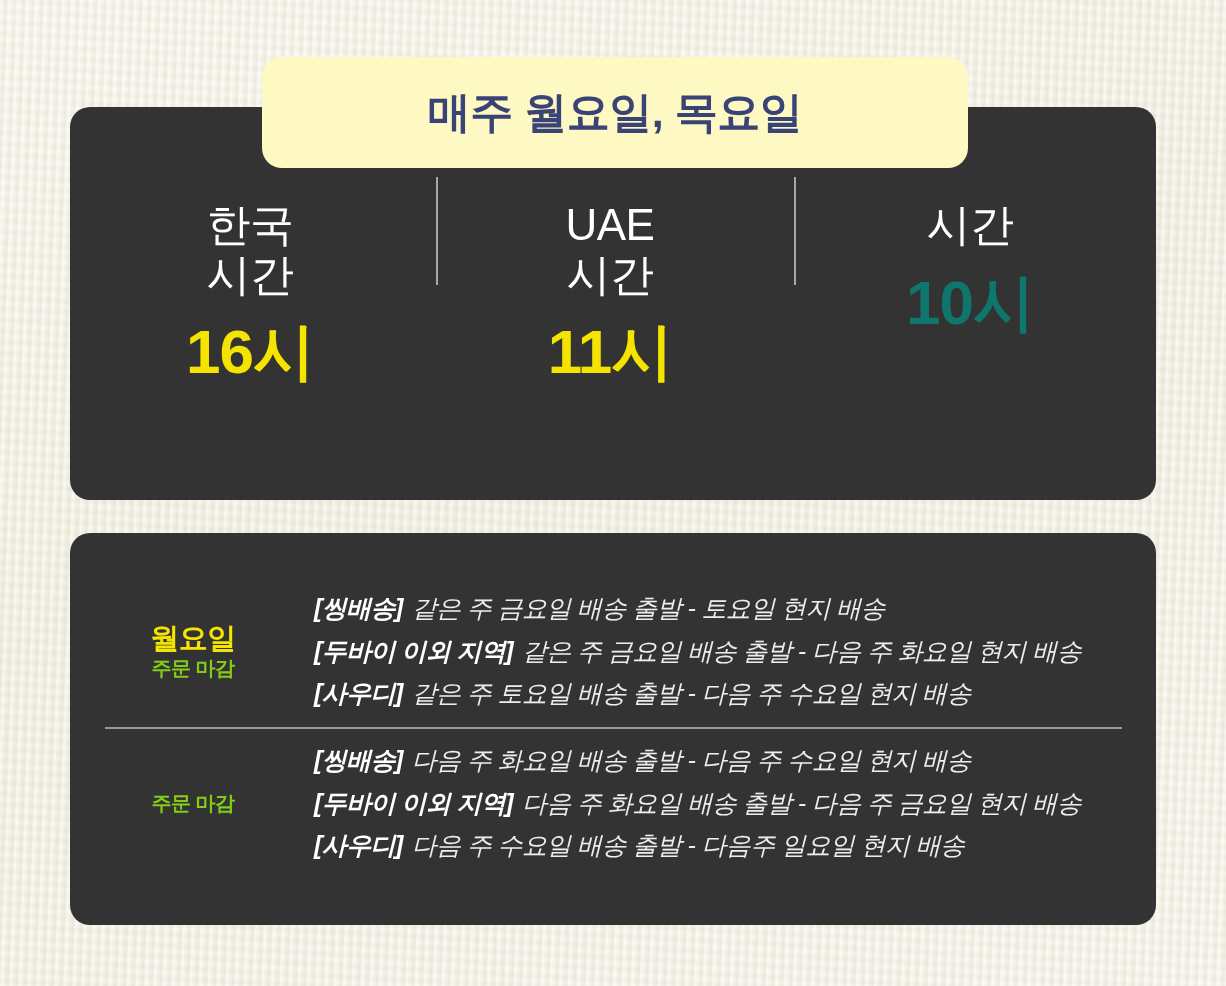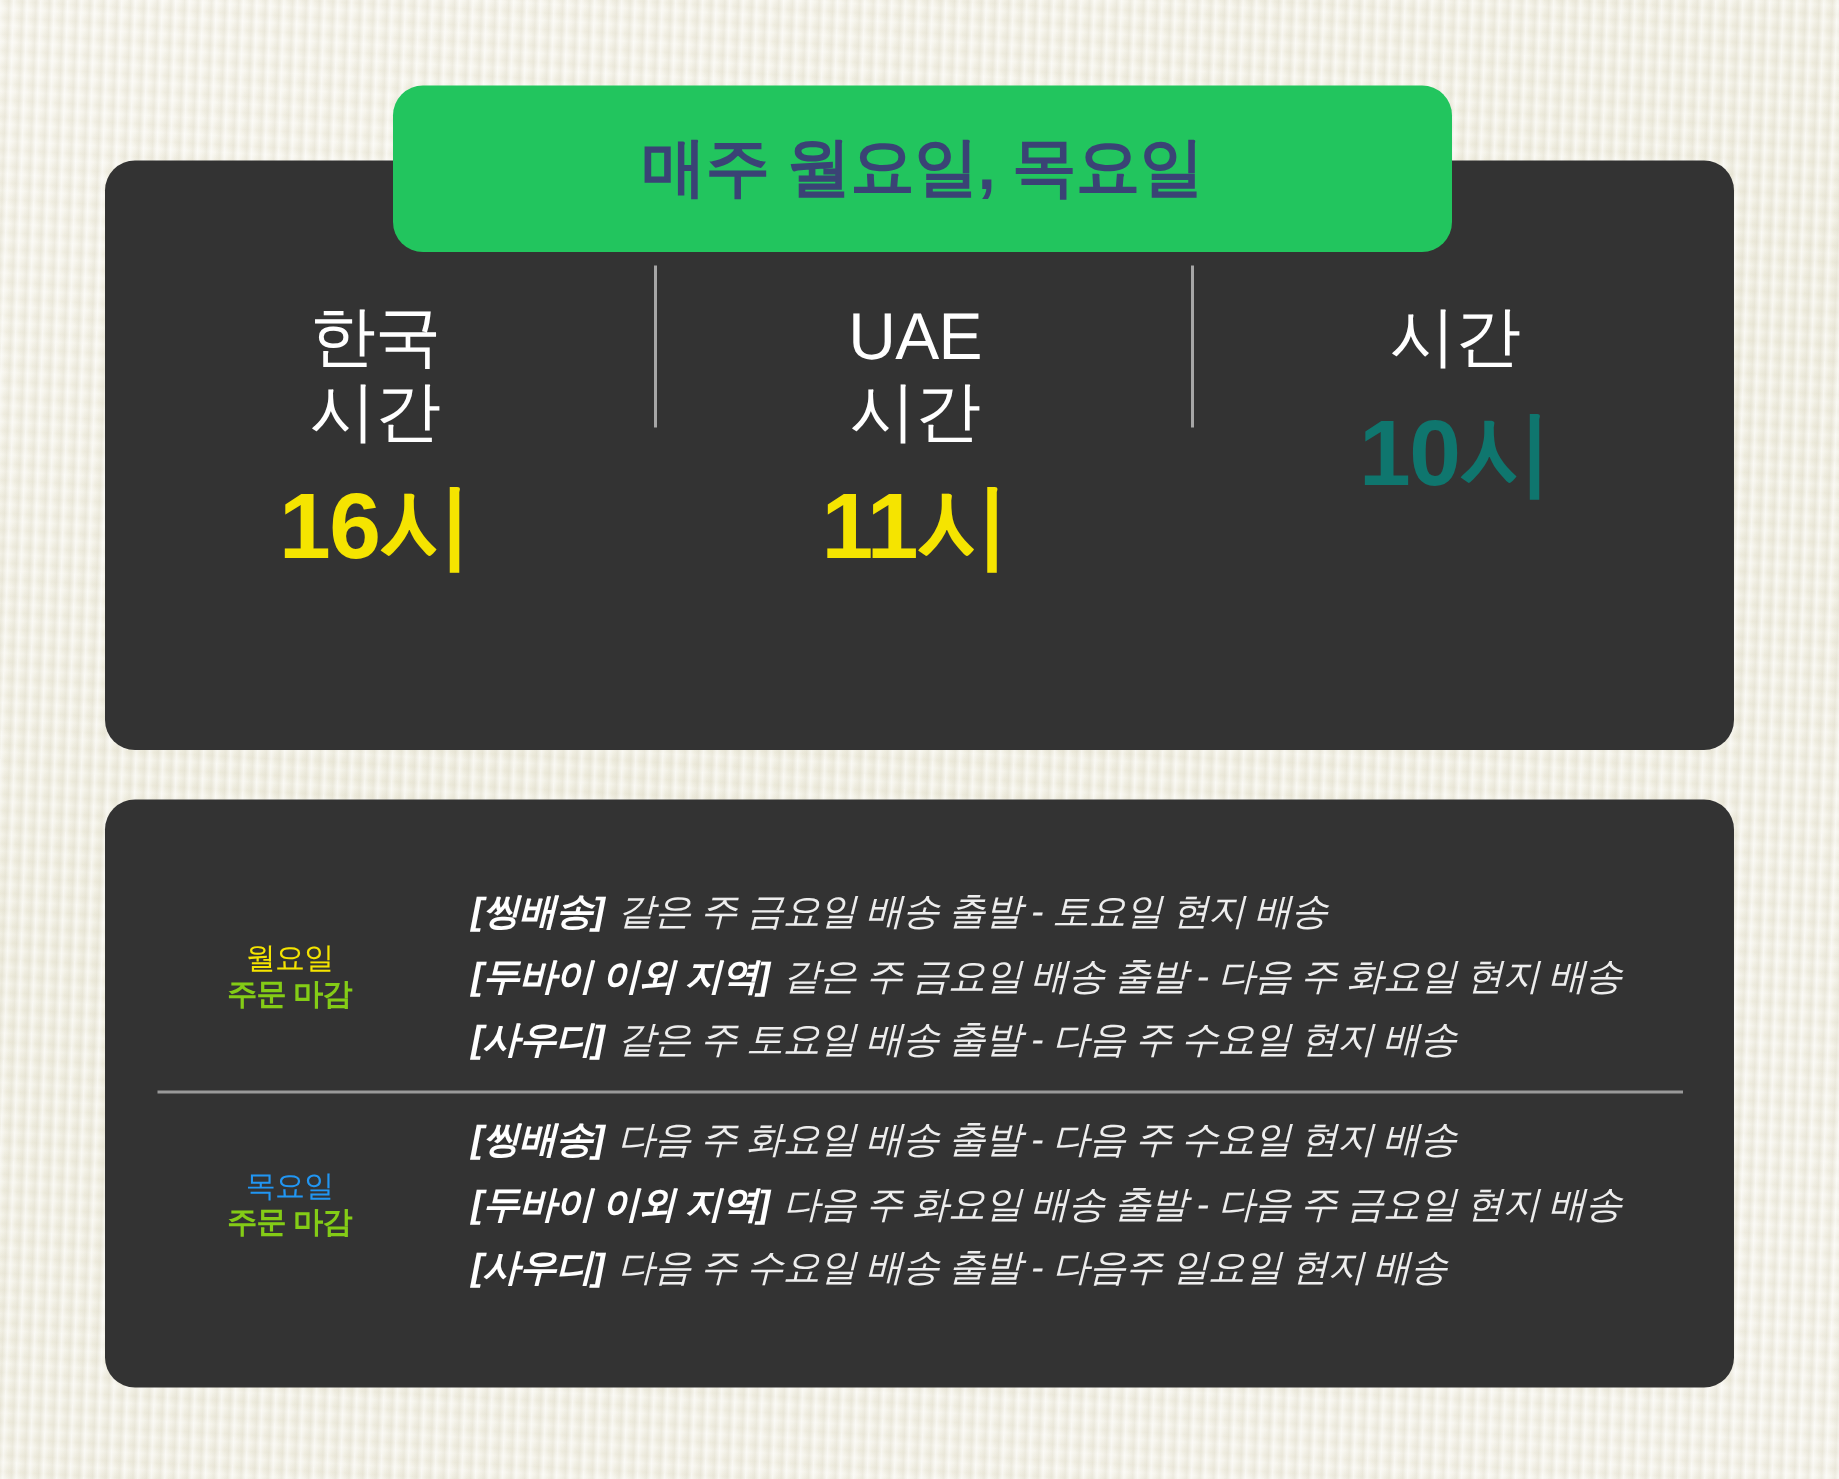--- a/index.html
+++ b/index.html
@@ -31,21 +31,21 @@
     border-radius: 20px;
   }
 
   
   #header-pill {
     position: absolute;
     left: 262px;
     top: 57px;
     width: 706px;
     height: 111px;
-    background: #22c55e;
+    background: #fef9c3;
     border-radius: 20px;
     display: flex;
     align-items: center;
     justify-content: center;
     z-index: 5;
   }
   #header-pill .pill-text {
     font-size: 43px;
     font-weight: bold;
     color: #3a4375;
@@ -128,22 +128,22 @@
   #block-mon { top: 48px; height: 140px; }
   #block-thu { top: 200px; height: 140px; }
 
   .day-cell {
     width: 240px;
     flex: 0 0 240px;
     text-align: center;
     padding-left: 6px;
   }
   .day-cell .day-name {
-    font-size: 20px;
-    font-weight: normal;
+    font-size: 29px;
+    font-weight: bold;
     line-height: 1.22;
     letter-spacing: -0.5px;
   }
   .day-cell .day-sub {
     font-size: 20px;
     font-weight: bold;
     color: #84cc16;
     line-height: 1.22;
     letter-spacing: -0.5px;
   }
@@ -229,21 +229,20 @@
       <div class="sched-row">
         <span class="tag">[사우디]</span><span>같은 주 토요일 배송 출발 - 다음 주 수요일 현지 배송</span>
       </div>
     </div>
   </div>
 
   <div id="h-divider"></div>
 
   <div class="schedule-block" id="block-thu">
     <div class="day-cell day-thu">
-      <div class="day-name" style="color: rgb(33, 150, 243);">목요일</div>
       <div class="day-sub">주문 마감</div>
     </div>
     <div class="rows-cell">
       <div class="sched-row">
         <span class="tag">[씽배송]</span><span>다음 주 화요일 배송 출발 - 다음 주 수요일 현지 배송</span>
       </div>
       <div class="sched-row">
         <span class="tag">[두바이 이외 지역]</span><span>다음 주 화요일 배송 출발 - 다음 주 금요일 현지 배송</span>
       </div>
       <div class="sched-row">

